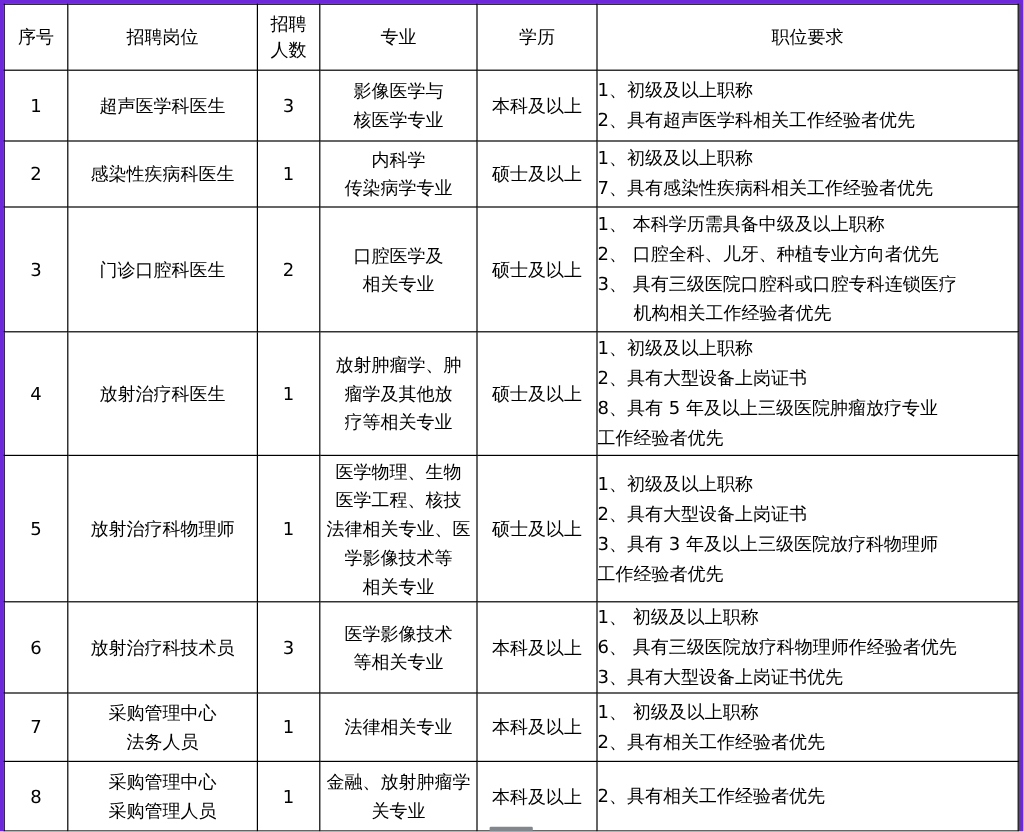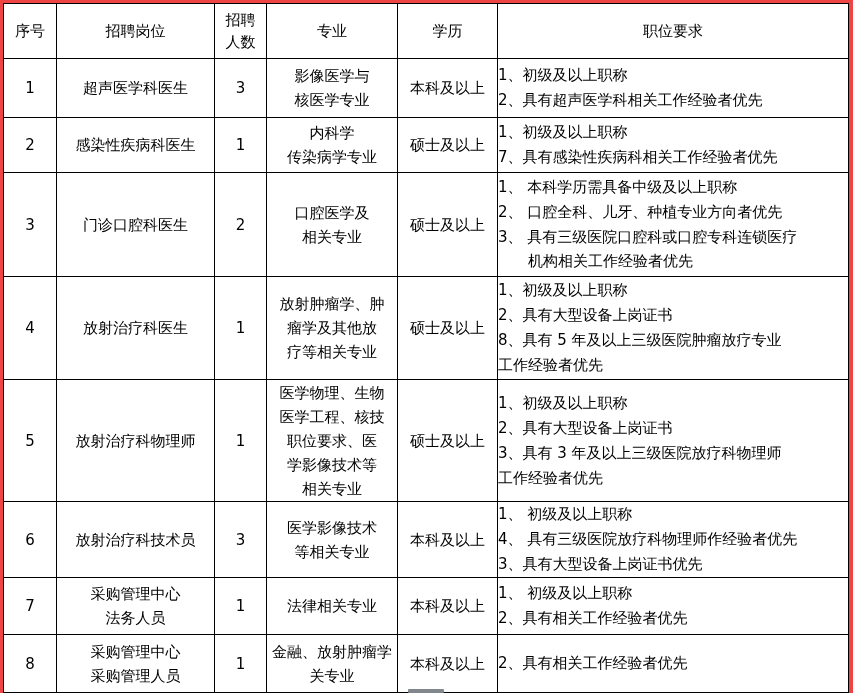--- a/index.html
+++ b/index.html
@@ -9,21 +9,21 @@
     width: 853px;
     height: 693px;
     font-family: "DejaVu Sans", sans-serif;
     color: #000000;
   }
   .page {
     position: relative;
     width: 853px;
     height: 693px;
     overflow: hidden;
-    background: #ef4444;
+    background: #6d28d9;
   }
   table.recruit {
     position: absolute;
     left: 3px;
     top: 3px;
     border-collapse: collapse;
     table-layout: fixed;
     width: 846px;
     background: #ffffff;
   }
@@ -163,21 +163,21 @@
         </tr>
         <tr style="height: 122px;">
           <td class="center">5</td>
           <td class="center">
             <div>放射治疗科物理师</div>
           </td>
           <td class="center">1</td>
           <td class="center">
             <div>医学物理、生物</div>
             <div>医学工程、核技</div>
-            <div>职位要求、医</div>
+            <div>法律相关专业、医</div>
             <div>学影像技术等</div>
             <div>相关专业</div>
           </td>
           <td class="center">硕士及以上</td>
           <td class="req">
             <div>1、初级及以上职称</div>
             <div>2、具有大型设备上岗证书</div>
             <div>3、具有 3 年及以上三级医院放疗科物理师</div>
             <div>工作经验者优先</div>
           </td>
@@ -188,21 +188,21 @@
             <div>放射治疗科技术员</div>
           </td>
           <td class="center">3</td>
           <td class="center">
             <div>医学影像技术</div>
             <div>等相关专业</div>
           </td>
           <td class="center">本科及以上</td>
           <td class="req">
             <div>1、 初级及以上职称</div>
-            <div>4、 具有三级医院放疗科物理师作经验者优先</div>
+            <div>6、 具有三级医院放疗科物理师作经验者优先</div>
             <div>3、具有大型设备上岗证书优先</div>
           </td>
         </tr>
         <tr style="height: 57px;">
           <td class="center">7</td>
           <td class="center">
             <div>采购管理中心</div>
             <div>法务人员</div>
           </td>
           <td class="center">1</td>

